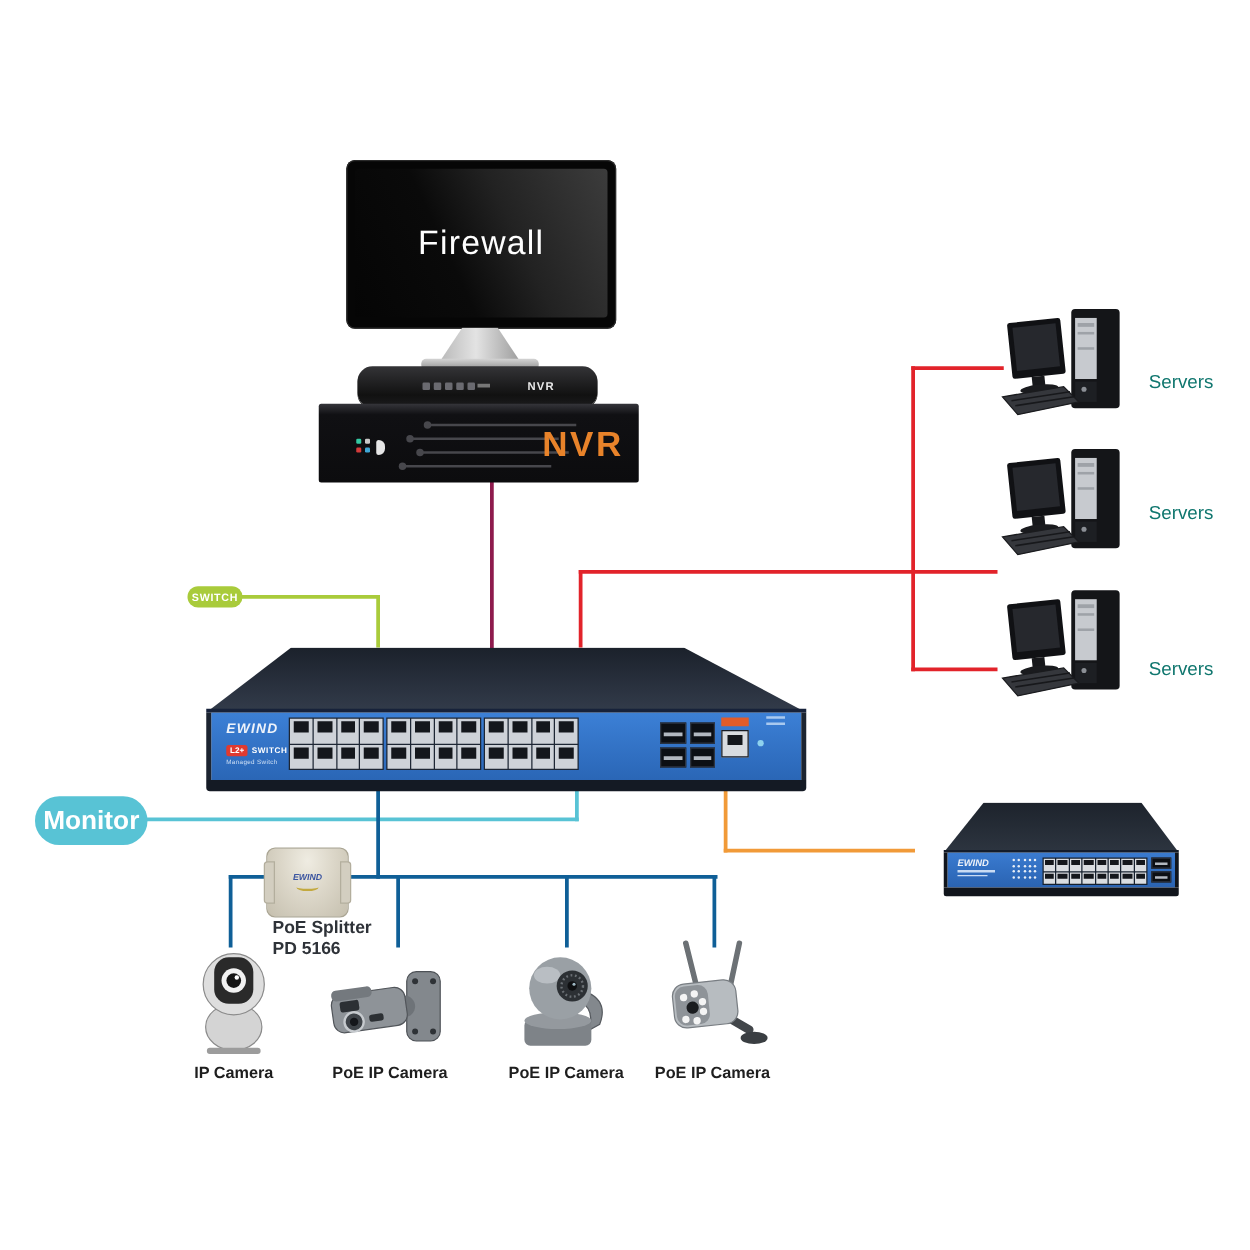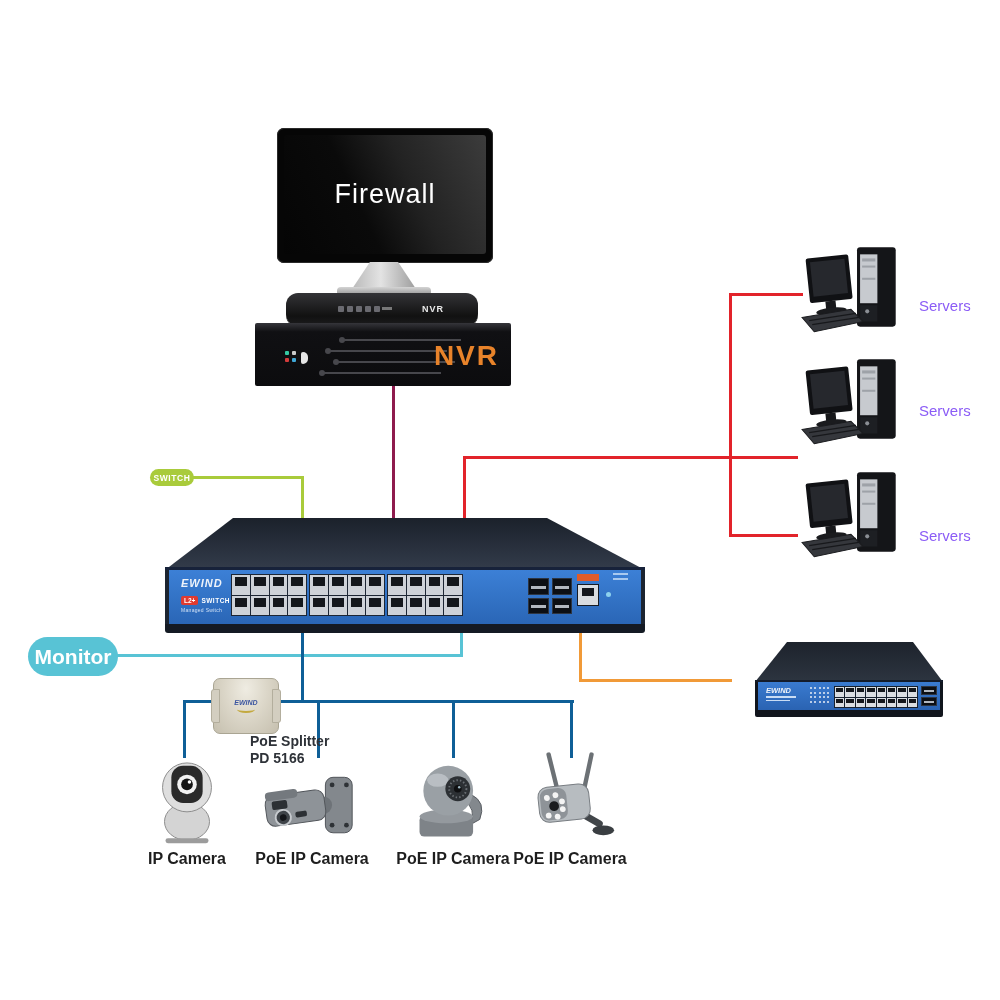--- a/index.html
+++ b/index.html
@@ -136,33 +136,33 @@
   
   .splitter{left:213px;top:678px;width:64px;height:54px;z-index:3;border-radius:7px;
           background:radial-gradient(ellipse at 50% 18%,#efece2 0%,#dcd7c9 45%,#c5bfae 100%);
           border:1px solid #aaa593;display:flex;flex-direction:column;align-items:center;justify-content:center;}
   .splitter::before,.splitter::after{content:"";position:absolute;top:10px;bottom:10px;width:7px;
           background:#d3cec0;border:1px solid #b3ae9d;}
   .splitter::before{left:-3px;border-radius:3px 0 0 3px;}
   .splitter::after{right:-3px;border-radius:0 3px 3px 0;}
   .sp-logo{color:#3b55a0;font-size:7px;font-weight:800;font-style:italic;}
   .sp-swoosh{width:18px;height:5px;border-bottom:2px solid #c3a93f;border-radius:50%;}
-  .splitter-label{left:218px;top:733px;font-size:14px;font-weight:700;color:#2e3238;line-height:17px;margin-left:32px;}
+  .splitter-label{left:218px;top:733px;font-size:14px;font-weight:700;color:#2e3238;line-height:17px;}
 
   
   .server{width:112px;height:96px;}
   .server svg{width:100%;height:100%;}
   .srv1{left:800px;top:243px;} .srv2{left:800px;top:355px;} .srv3{left:800px;top:468px;}
-  .server-label{width:70px;font-size:15px;color:#8b5cf6;}
+  .server-label{width:70px;font-size:15px;color:#0f766e;}
   .sl1{left:919px;top:297px;} .sl2{left:919px;top:402px;} .sl3{left:919px;top:527px;}
 
   
   .camera{width:110px;height:90px;display:flex;align-items:flex-end;justify-content:center;}
   .cam1{left:132px;top:760px;} .cam2{left:257px;top:760px;} .cam3{left:398px;top:760px;} .cam4{left:515px;top:756px;}
-  .camera-label{font-size:16px;font-weight:700;color:#1e1e1e;text-align:center;width:120px;top:850px;}
+  .camera-label{font-size:13px;font-weight:700;color:#1e1e1e;text-align:center;width:120px;top:850px;}
   .cl1{left:127px;} .cl2{left:252px;} .cl3{left:393px;} .cl4{left:510px;}
 </style>
 </head>
 <body>
 <div id="canvas">
 
   <div class="line ln-nvr"></div>
   <div class="line ln-power-h"></div>
   <div class="line ln-power-v"></div>
   <div class="line ln-red-v1"></div>

